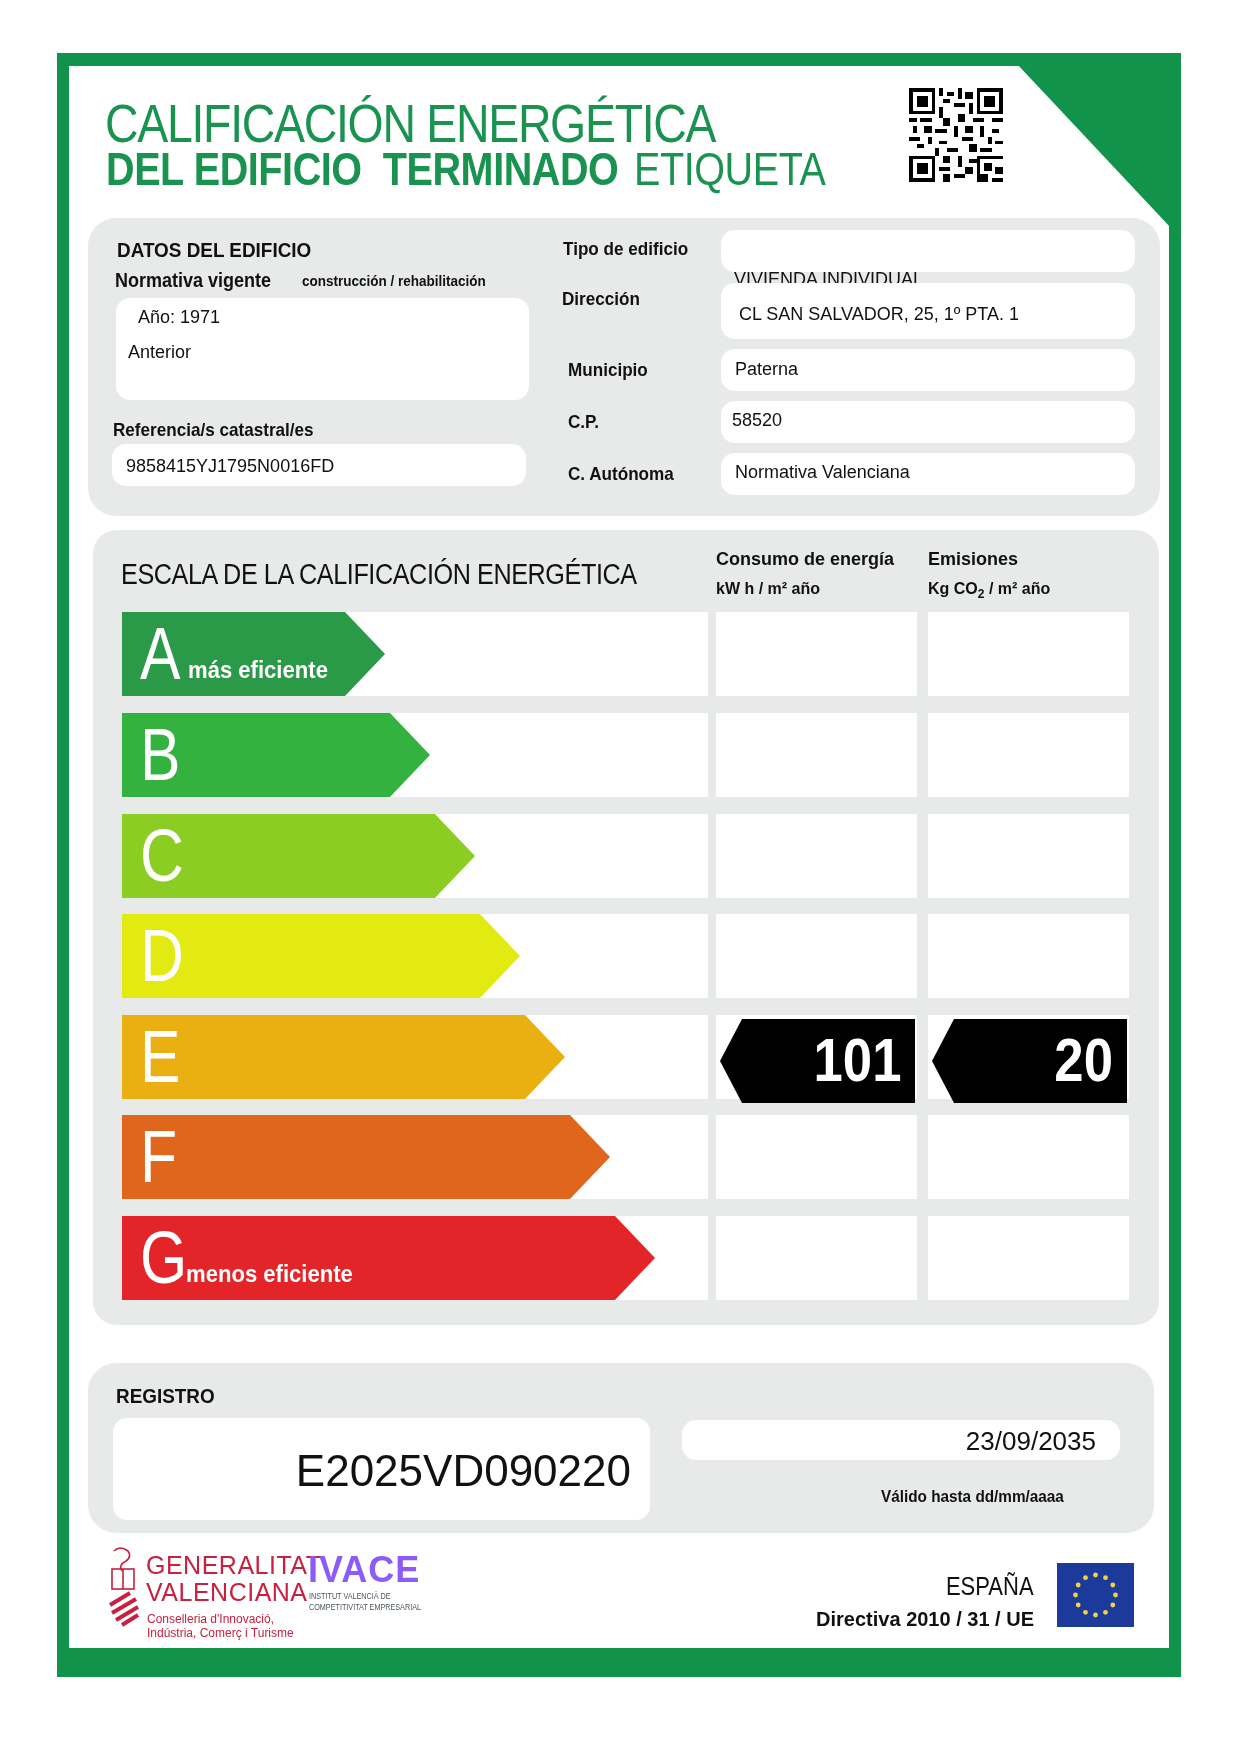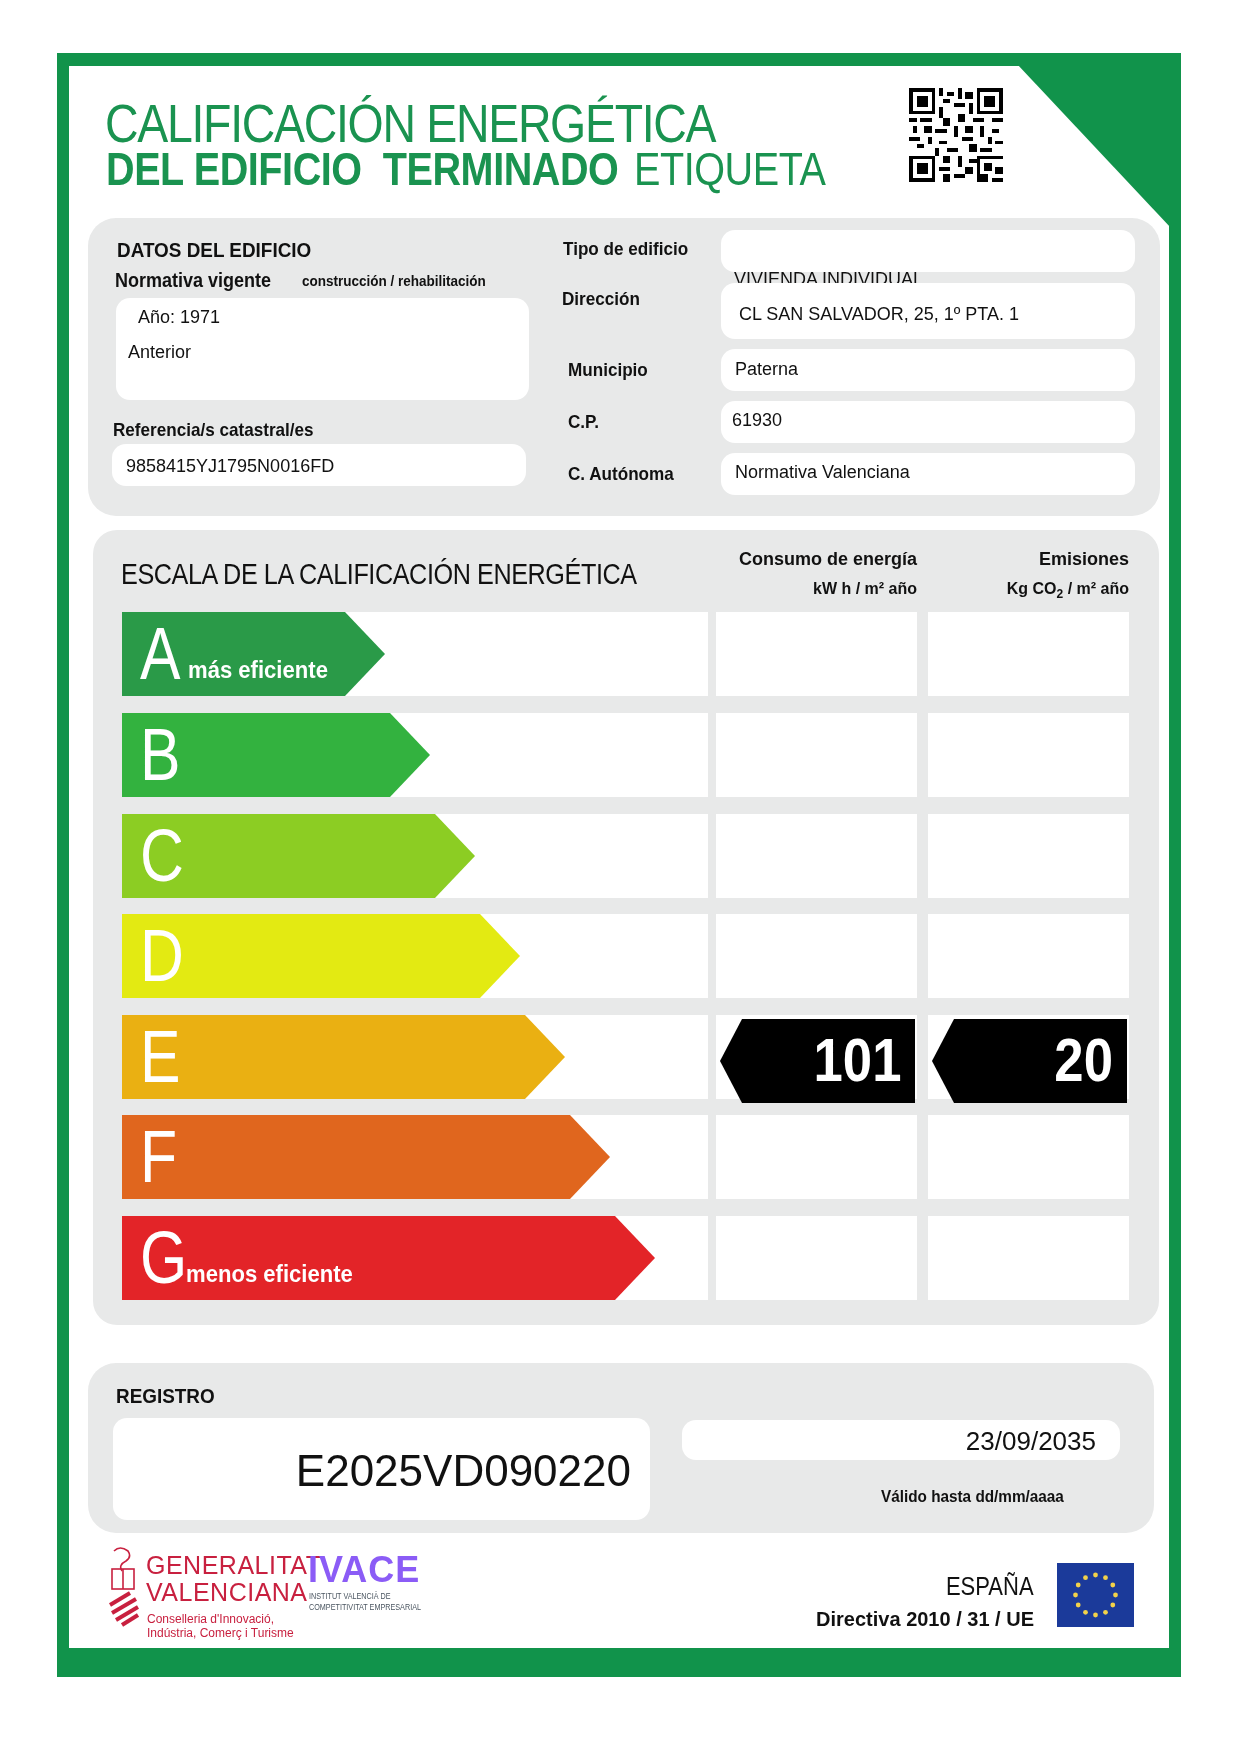--- a/index.html
+++ b/index.html
@@ -9,21 +9,21 @@
   .corner { position: absolute; left: 1017px; top: 64px; width: 154px; height: 164px; }
   .title1 { position: absolute; left: 105px; top: 96px; font-size: 54px; color: #1a9350; letter-spacing: -1.5px; transform: scaleX(0.86); transform-origin: left top; white-space: nowrap; line-height: 1; }
   .title2 { position: absolute; left: 106px; top: 146px; font-size: 46px; color: #1a9350; font-weight: bold; letter-spacing: -0.5px; transform: scaleX(0.86); transform-origin: left top; white-space: nowrap; line-height: 1; }
   .title2 .light { font-weight: normal; margin-left: 18px; }
   .qr { position: absolute; left: 909px; top: 88px; width: 94px; height: 94px; }
   .panel { position: absolute; background: #e8e9e9; border-radius: 28px; }
   .box { position: absolute; background: #ffffff; border-radius: 14px; }
   .lbl { position: absolute; font-size: 19px; font-weight: bold; white-space: nowrap; transform: scaleX(0.9); transform-origin: left top; }
   .val { position: absolute; font-size: 18px; white-space: nowrap; }
   .scale-title { position: absolute; left: 121px; top: 557px; font-size: 30px; white-space: nowrap; transform: scaleX(0.84); transform-origin: left top; letter-spacing: -0.5px; }
-  .colhead { position: absolute; text-align: right; font-size: 18px; font-weight: bold; line-height: 29px; }
+  .colhead { position: absolute; text-align: left; font-size: 18px; font-weight: bold; line-height: 29px; }
   .colhead .unit { font-size: 16px; }
   .row-bg { position: absolute; left: 122px; height: 84px; width: 586px; background: #ffffff; }
   .bar { position: absolute; left: 122px; height: 84px; }
   .bar svg { position: absolute; left: 0; top: 0; }
   .bar .letter { position: absolute; left: 18px; top: 2px; font-size: 74px; color: #fff; line-height: 80px; transform: scaleX(0.82); transform-origin: left top; }
   .bar .sub { position: absolute; left: 66px; top: 44px; font-size: 24px; color: #fff; font-weight: bold; white-space: nowrap; transform: scaleX(0.92); transform-origin: left top; }
   .cell { position: absolute; height: 84px; background: #ffffff; }
   .marker { position: absolute; }
   .marker .num { position: absolute; right: 14px; top: 4px; font-size: 62px; font-weight: bold; color: #fff; line-height: 74px; transform: scaleX(0.85); transform-origin: right top; }
   .logo-gv { position: absolute; left: 108px; top: 1545px; }
@@ -127,21 +127,21 @@
 <div class="lbl" style="left:562px; top:288px;">Dirección</div>
 <div class="box" style="left:721px; top:283px; width:414px; height:56px;"></div>
 <div class="val" style="left:739px; top:298px;margin-top:6px;">CL SAN SALVADOR, 25, 1º PTA. 1</div>
 
 <div class="lbl" style="left:568px; top:359px;">Municipio</div>
 <div class="box" style="left:721px; top:349px; width:414px; height:42px;"></div>
 <div class="val" style="left:735px; top:359px;">Paterna</div>
 
 <div class="lbl" style="left:568px; top:411px;">C.P.</div>
 <div class="box" style="left:721px; top:401px; width:414px; height:42px;"></div>
-<div class="val" style="left:732px; top:410px;">61930</div>
+<div class="val" style="left:732px; top:410px;">58520</div>
 
 <div class="lbl" style="left:568px; top:463px;">C. Autónoma</div>
 <div class="box" style="left:721px; top:453px; width:414px; height:42px;"></div>
 <div class="val" style="left:735px; top:462px;">Normativa Valenciana</div>
 
 <div class="panel" style="left:93px; top:530px; width:1066px; height:795px; border-radius:24px;"></div>
 <div class="scale-title">ESCALA DE LA CALIFICACIÓN ENERGÉTICA</div>
 <div class="colhead" style="left:716px; top:545px; width:201px;">
   <div>Consumo de energía</div>
   <div class="unit">kW h / m² año</div>

